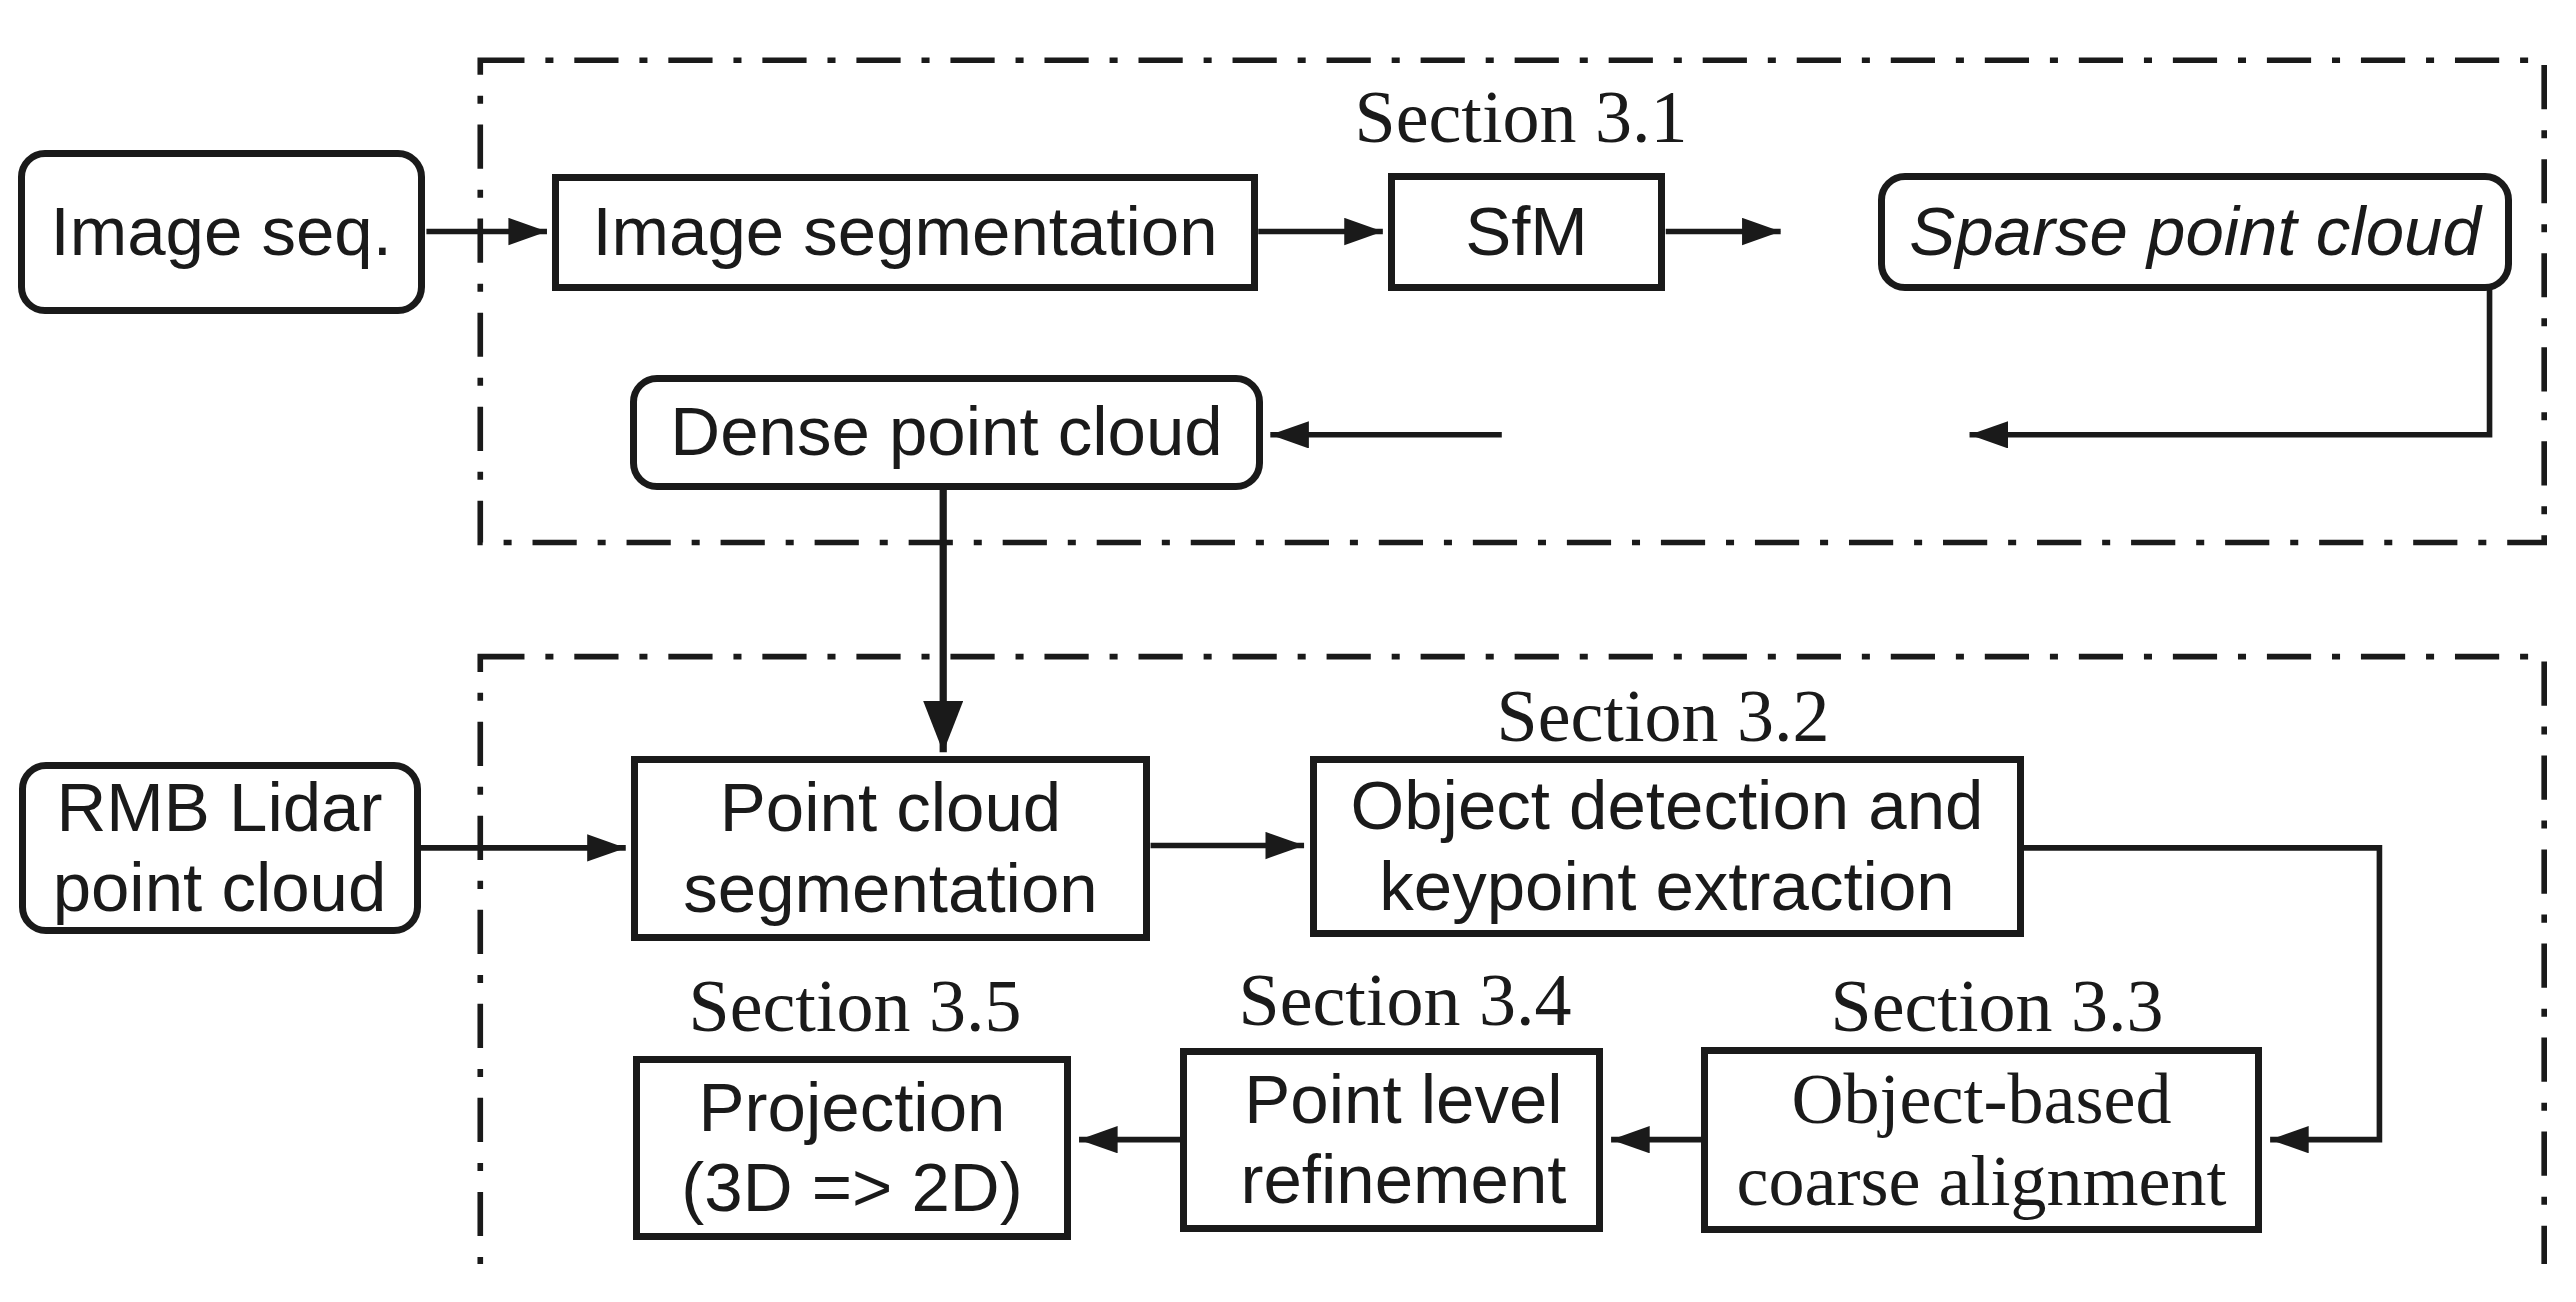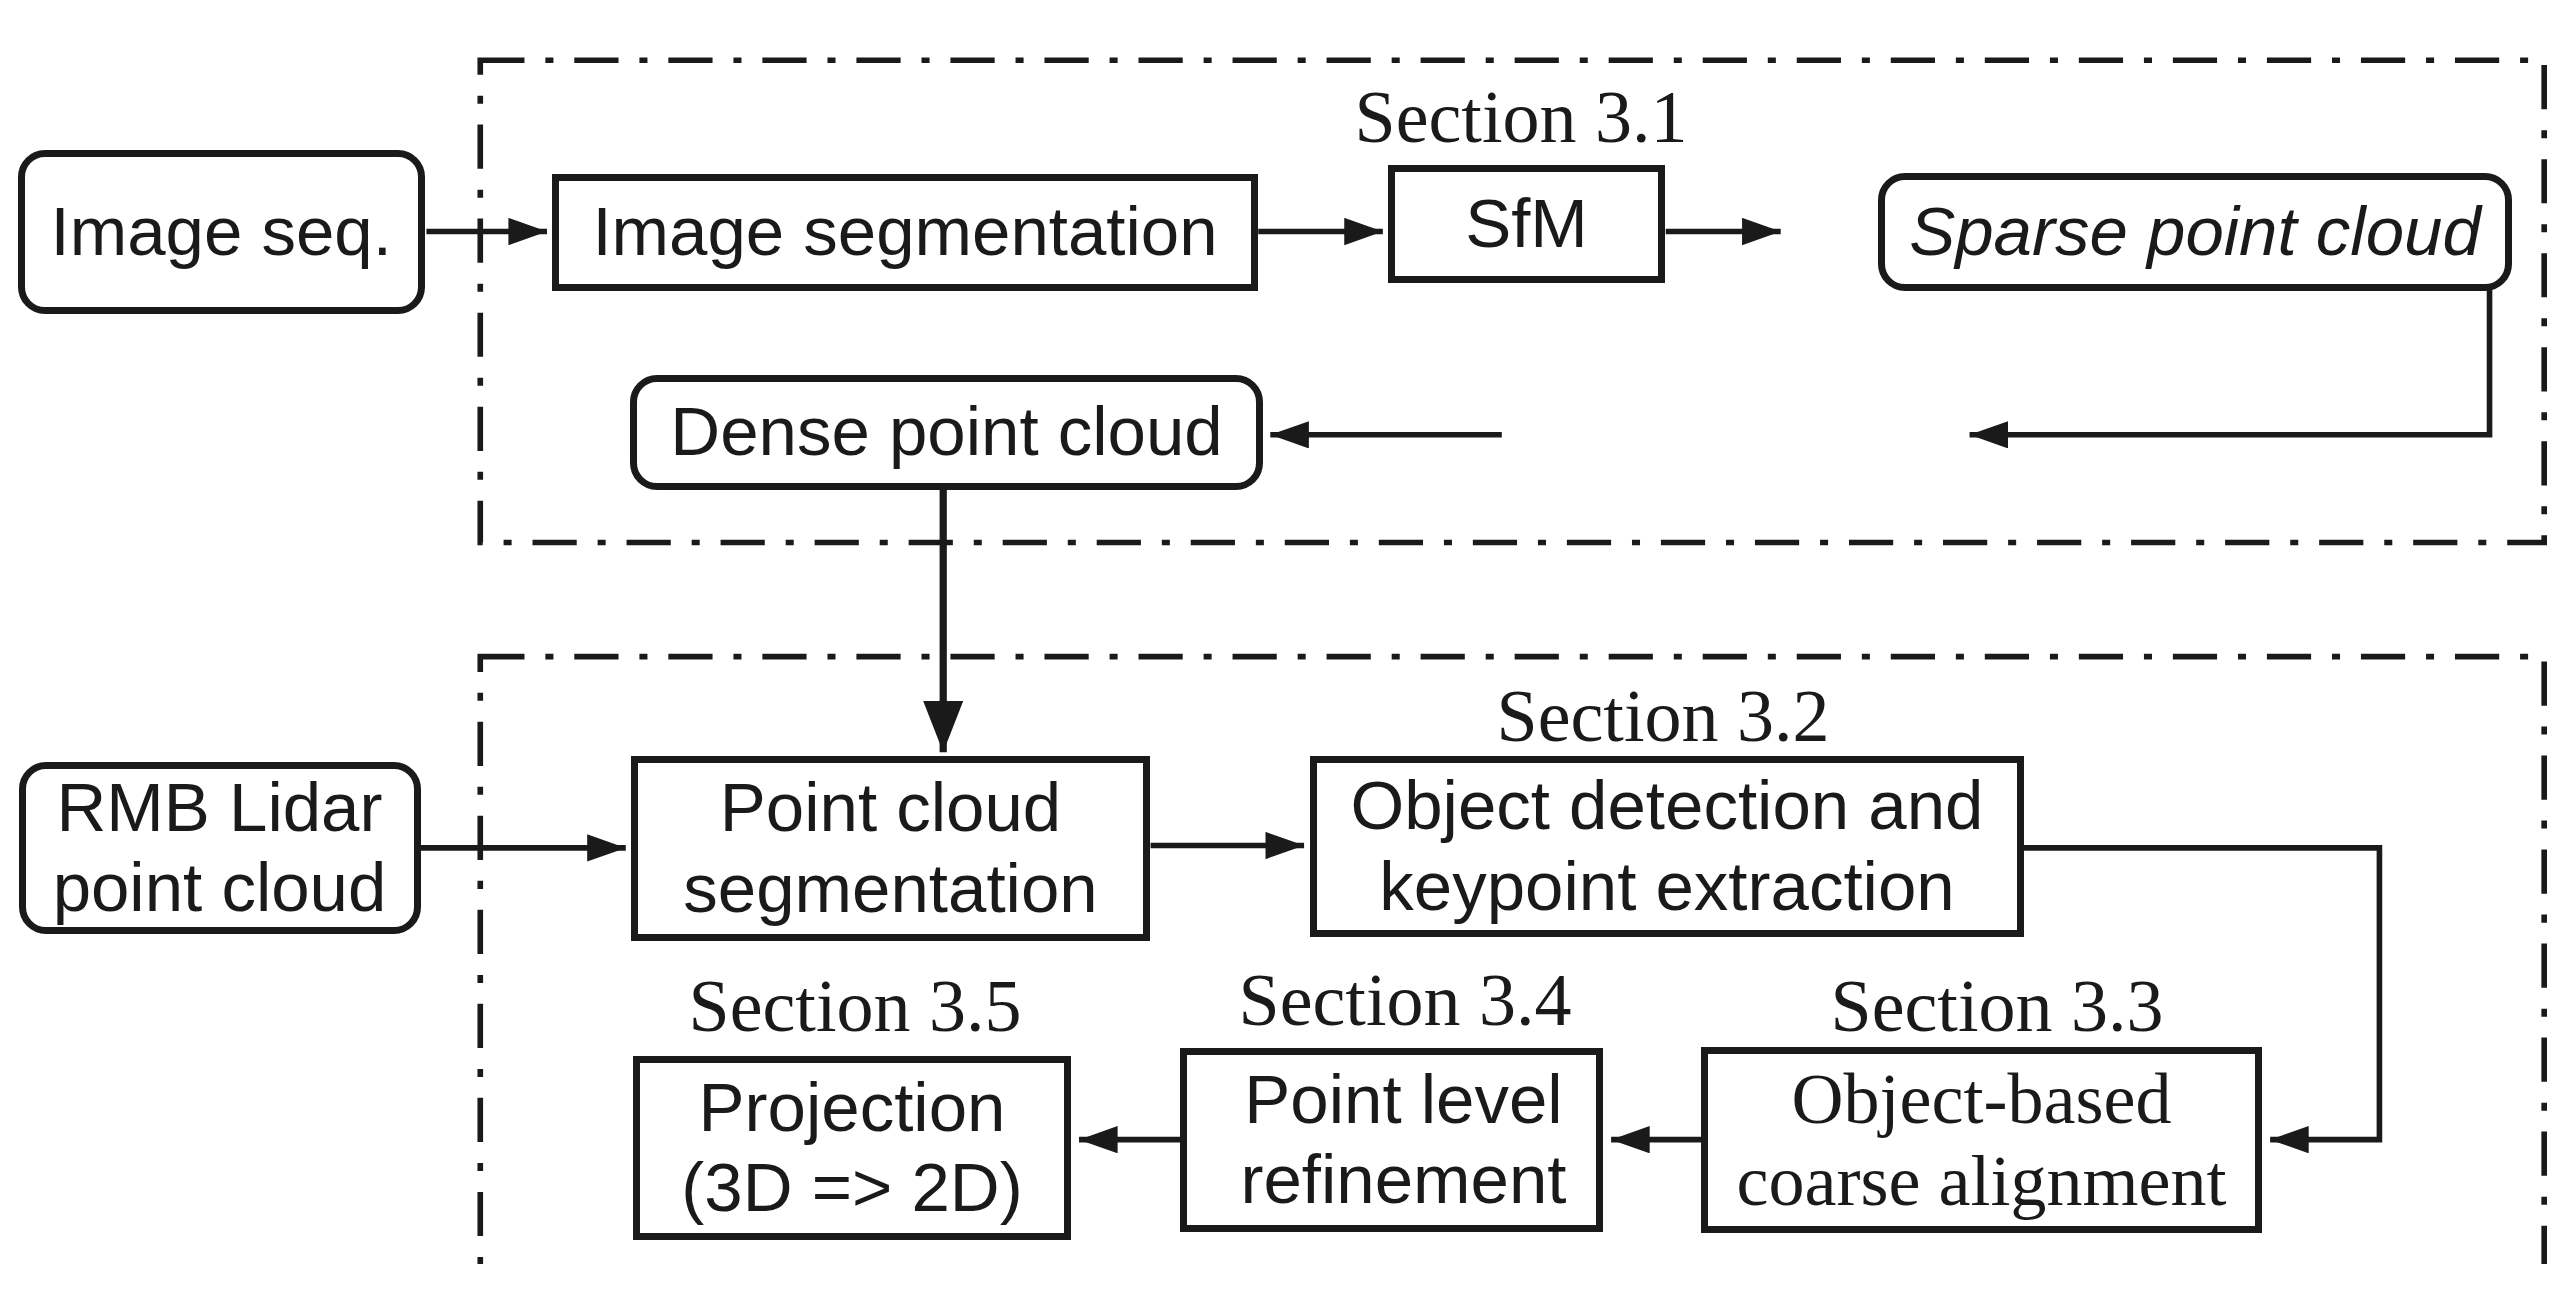--- a/index.html
+++ b/index.html
@@ -89,21 +89,21 @@
   <div class="seclabel" style="left:1521px; top:80px;">Section 3.1</div>
   <div class="seclabel" style="left:1663px; top:679px;">Section 3.2</div>
   <div class="seclabel" style="left:1997px; top:969px;">Section 3.3</div>
   <div class="seclabel" style="left:1405px; top:963px;">Section 3.4</div>
   <div class="seclabel" style="left:855px; top:969px;">Section 3.5</div>
 
   <div class="node rounded" style="left:17.7px; top:150px; width:407px; height:164px;">Image seq.</div>
 
   <div class="node" style="left:552px; top:174px; width:706px; height:117px;text-align:center;">Image segmentation</div>
 
-  <div class="node" style="left:1388px; top:165px; width:277px; height:118px;">SfM</div>
+  <div class="node" style="left:1388px; top:173px; width:277px; height:118px;">SfM</div>
 
   <div class="node rounded" style="left:1878px; top:173px; width:634px; height:118px;font-style:italic;">Sparse point cloud</div>
 
 
   <div class="node rounded" style="left:630px; top:375px; width:633px; height:115px;">Dense point cloud</div>
 
   <div class="node rounded" style="left:18.5px; top:762px; width:402px; height:172px;">RMB Lidar
 point cloud</div>
 
   <div class="node" style="left:631px; top:756px; width:519px; height:185px;">Point cloud

